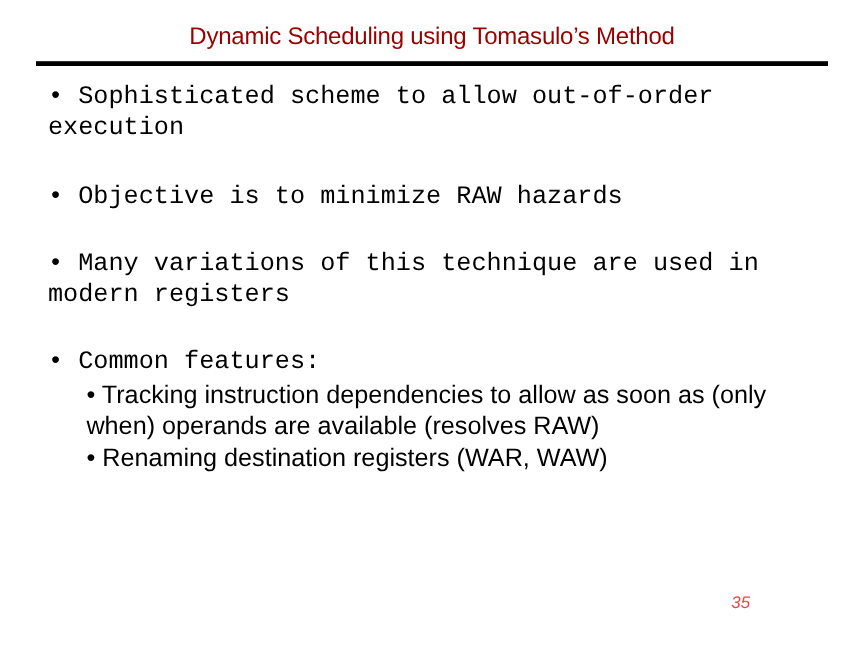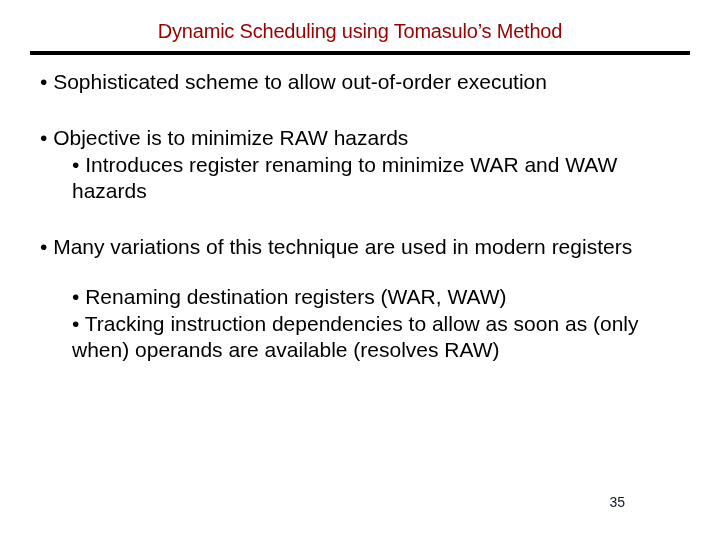--- a/index.html
+++ b/index.html
@@ -24,44 +24,46 @@
     border-top: 4px solid #000;
     margin: 0 0 14px 0;
   }
   .content {
     font-size: 21px;
     line-height: 1.25;
     padding: 0 10px;
   }
   .b1 {
     margin-top: 6px;
+    font-family: Liberation Mono, monospace;
   }
   .gap { height: 24px; }
   .b2 {
     margin-left: 32px;
   }
   .page-num {
     position: absolute;
     right: 95px;
     bottom: 30px;
     font-size: 14px;
-    color: #0f172a;
+    color: #ef4444;
+    font-style: italic;
   }
 </style>
 </head>
 <body>
 
 <div class="title">Dynamic Scheduling using Tomasulo’s Method</div>
 <hr class="rule">
 
 <div class="content">
   <div class="b1">• Sophisticated scheme to allow out-of-order execution</div>
   <div class="gap"></div>
   <div class="b1">• Objective is to minimize RAW hazards</div>
-  <div class="b2">•  Introduces register renaming to minimize WAR and WAW hazards</div>
   <div class="gap"></div>
   <div class="b1">• Many variations of this technique are used in modern registers</div>
   <div class="gap"></div>
+  <div class="b1">• Common features:</div>
+  <div class="b2">•  Tracking instruction dependencies to allow as soon as (only when) operands are available (resolves RAW)</div>
   <div class="b2">•  Renaming destination registers (WAR, WAW)</div>
-  <div class="b2">•  Tracking instruction dependencies to allow as soon as (only when) operands are available (resolves RAW)</div>
 </div>
 
 <div class="page-num">35</div>
 
 </body></html>

